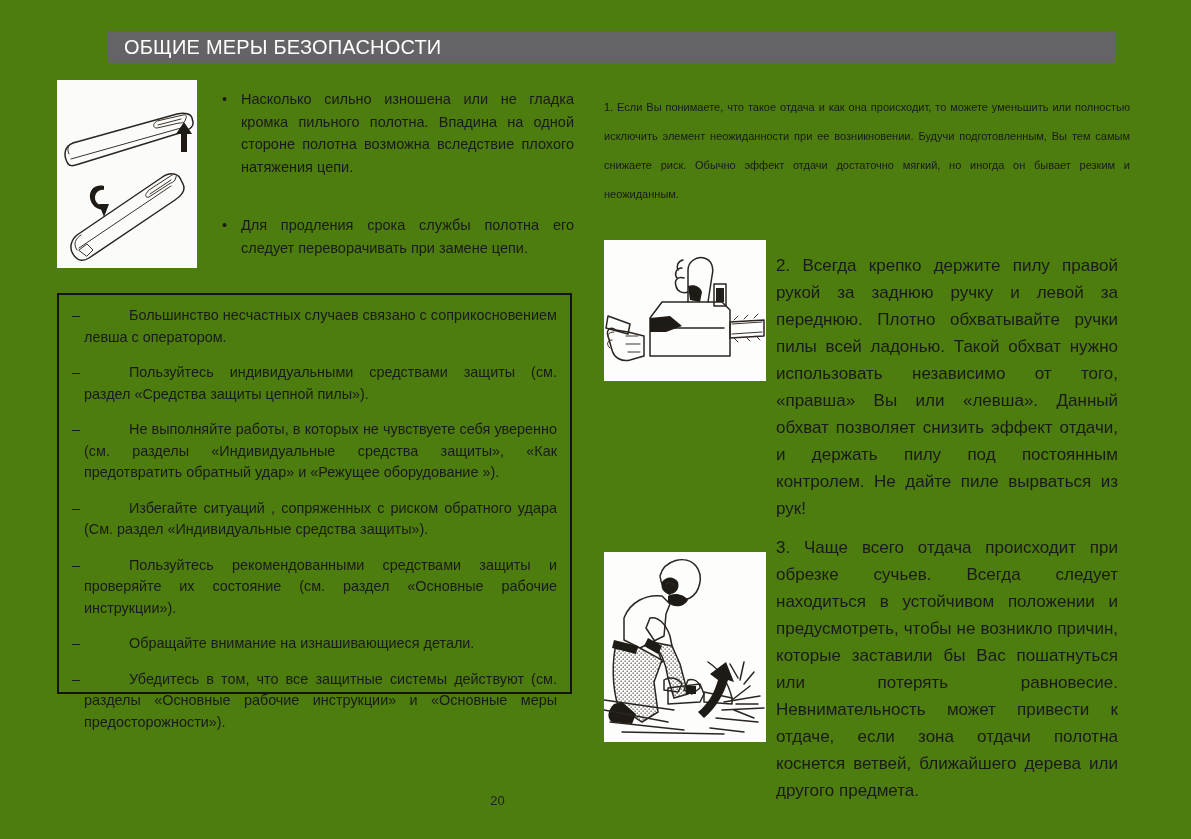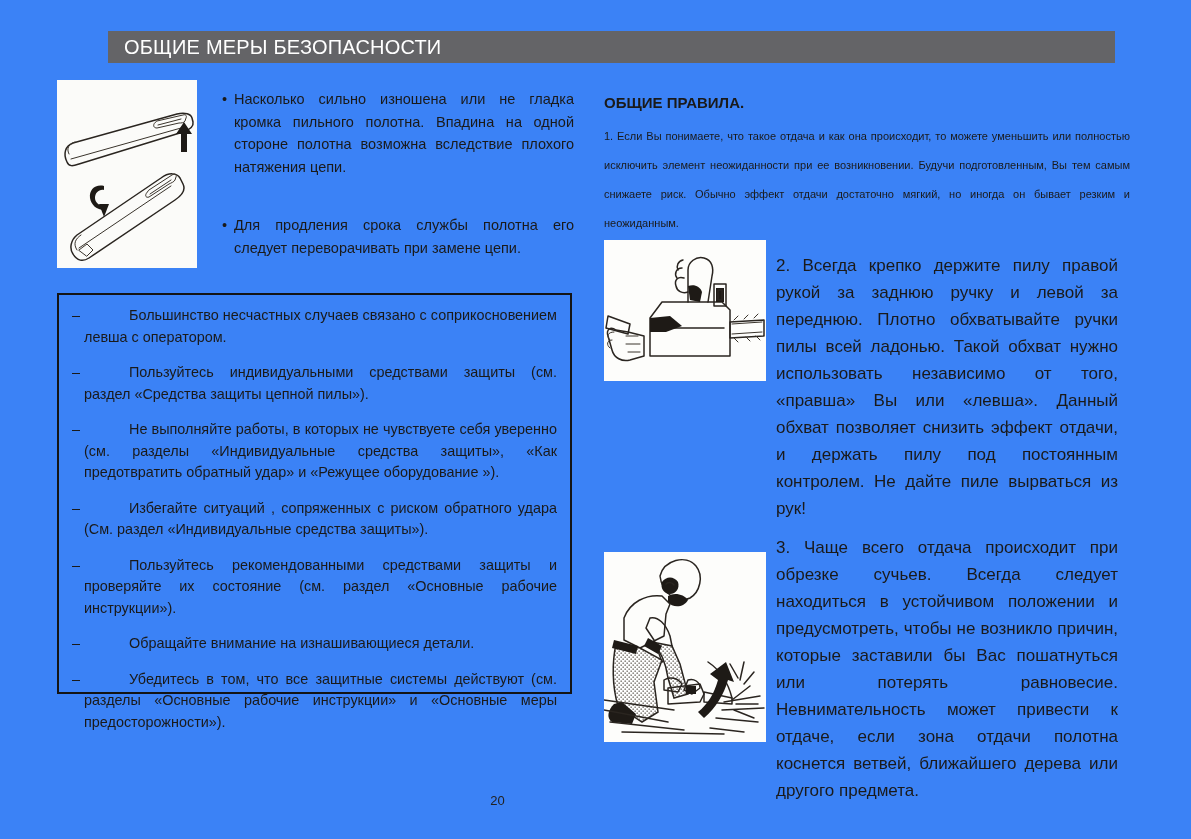--- a/index.html
+++ b/index.html
@@ -12,21 +12,21 @@
     height: 839px;
     position: relative;
     font-family: "Liberation Sans", "DejaVu Sans", sans-serif;
     color: #1a1a1a;
     overflow: hidden;
   }
 
   .page {
     position: absolute;
     inset: 0;
-    background: #3b82f6;
+    background: #4d7c0f;
   }
 
   
   .header-band {
     position: absolute;
     left: 108px;
     top: 31px;
     width: 1007px;
     height: 32px;
     background: #646467;
@@ -71,20 +71,21 @@
     width: 12px;
     flex: 0 0 12px;
     font-size: 14.5px;
     line-height: 22.5px;
   }
   .bullet-text {
     flex: 1 1 auto;
     text-align: justify;
     text-align-last: left;
     hyphens: none;
+    margin-left: 7px;
   }
   .bullet-gap { height: 36px; }
 
   
   .rules-box {
     position: absolute;
     left: 57px;
     top: 293px;
     width: 515px;
     height: 401px;
@@ -260,21 +261,20 @@
       <span class="rule-dash">–</span>
       <span class="rule-body noindent"><span class="rule-lead"></span><span>Обращайте внимание на изнашивающиеся детали.</span></span>
     </div>
     <div class="rule-item">
       <span class="rule-dash">–</span>
       <span class="rule-body"><span class="rule-lead"></span><span>Убедитесь в том, что все защитные системы действуют (см. разделы «Основные рабочие инструкции» и «Основные меры предосторожности»).</span></span>
     </div>
   </div>
 
   <div class="right-col">
-    <div class="rules-heading">ОБЩИЕ ПРАВИЛА.</div>
     <p class="para">1. Если Вы понимаете, что такое отдача и как она происходит, то можете уменьшить или полностью исключить элемент неожиданности при ее возникновении. Будучи подготовленным, Вы тем самым снижаете риск. Обычно эффект отдачи достаточно мягкий, но иногда он бывает резким и неожиданным.</p>
   </div>
 
   <div class="right-flow">
     <div class="fig-grip">
       <svg width="162" height="141" viewBox="0 0 162 141" aria-hidden="true">
         <rect x="0" y="0" width="162" height="141" fill="#fdfdfb"></rect>
 
         <path class="ink" d="M46 78 L58 62 L118 62 L126 70 L126 116 L46 116 Z" fill="#ffffff"></path>
         <path class="ink" d="M58 88 L120 88"></path>

